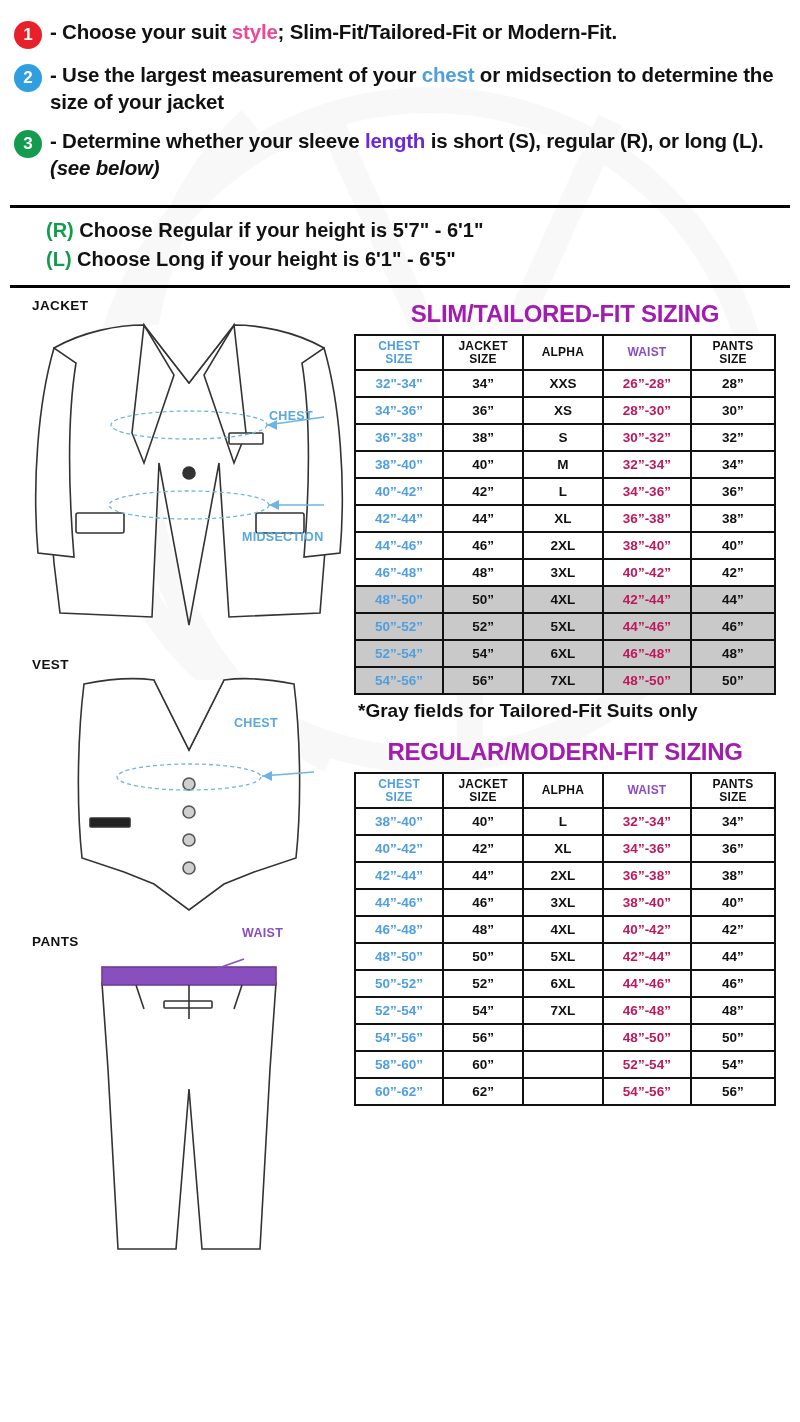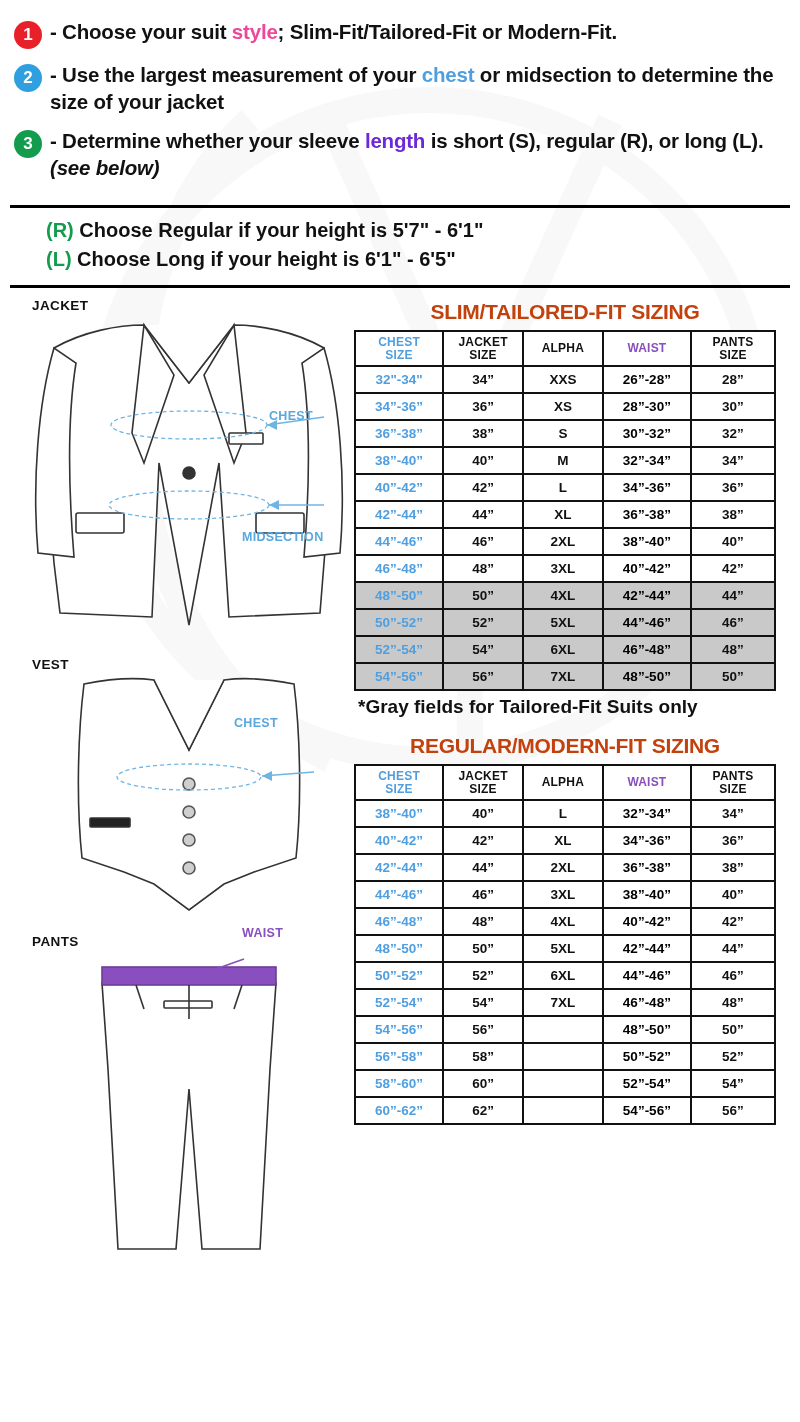--- a/index.html
+++ b/index.html
@@ -59,41 +59,41 @@
     color: #111; margin: 4px 0 0 8px;
   }
   .callout {
     position: absolute; font-size: 12.5px; font-weight: bold;
     letter-spacing: 0.3px; color: #5aa8dd;
   }
   .callout.waist { color: #8a4fbe; }
 
   
   .table-title {
-    color: #c2410c; font-weight: bold; font-size: 21px;
+    color: #a21caf; font-weight: bold; font-size: 24px;
     letter-spacing: -0.3px; margin: 6px 0 6px 0; text-align: center;
   }
   table.size {
     border-collapse: collapse; width: 100%;
     table-layout: fixed;
   }
   table.size th, table.size td {
     border: 2px solid #111;
     text-align: center;
     font-size: 13.5px;
     font-weight: bold;
     padding: 4px 1px;
     height: 27px;
     background: #fff;
   }
   table.size th { font-size: 12px; line-height: 1.05; letter-spacing: 0.2px; }
   th.c-chest { color: #4f9fe0; }
   th.c-waist { color: #8a4fbe; }
   td.c-chest { color: #4f9fe0; }
-  td.c-waist { color: #000000; }
+  td.c-waist { color: #be185d; }
   tr.gray td { background: #c9c9c9; }
   td.blackout { background: #000; border-color: #000; }
   .note { font-size: 19px; font-weight: bold; margin: 5px 0 0 4px; }
 
   .spacer-10 { height: 10px; }
 </style>
 </head>
 <body>
 
 <div class="page">
@@ -410,27 +410,20 @@
                 <td>48”</td>
               </tr>
               <tr>
                 <td class="c-chest">54”-56”</td>
                 <td>56”</td>
                 <td class="blackout"></td>
                 <td class="c-waist">48”-50”</td>
                 <td>50”</td>
               </tr>
               <tr>
-                <td class="c-chest">56”-58”</td>
-                <td>58”</td>
-                <td class="blackout"></td>
-                <td class="c-waist">50”-52”</td>
-                <td>52”</td>
-              </tr>
-              <tr>
                 <td class="c-chest">58”-60”</td>
                 <td>60”</td>
                 <td class="blackout"></td>
                 <td class="c-waist">52”-54”</td>
                 <td>54”</td>
               </tr>
               <tr>
                 <td class="c-chest">60”-62”</td>
                 <td>62”</td>
                 <td class="blackout"></td>

